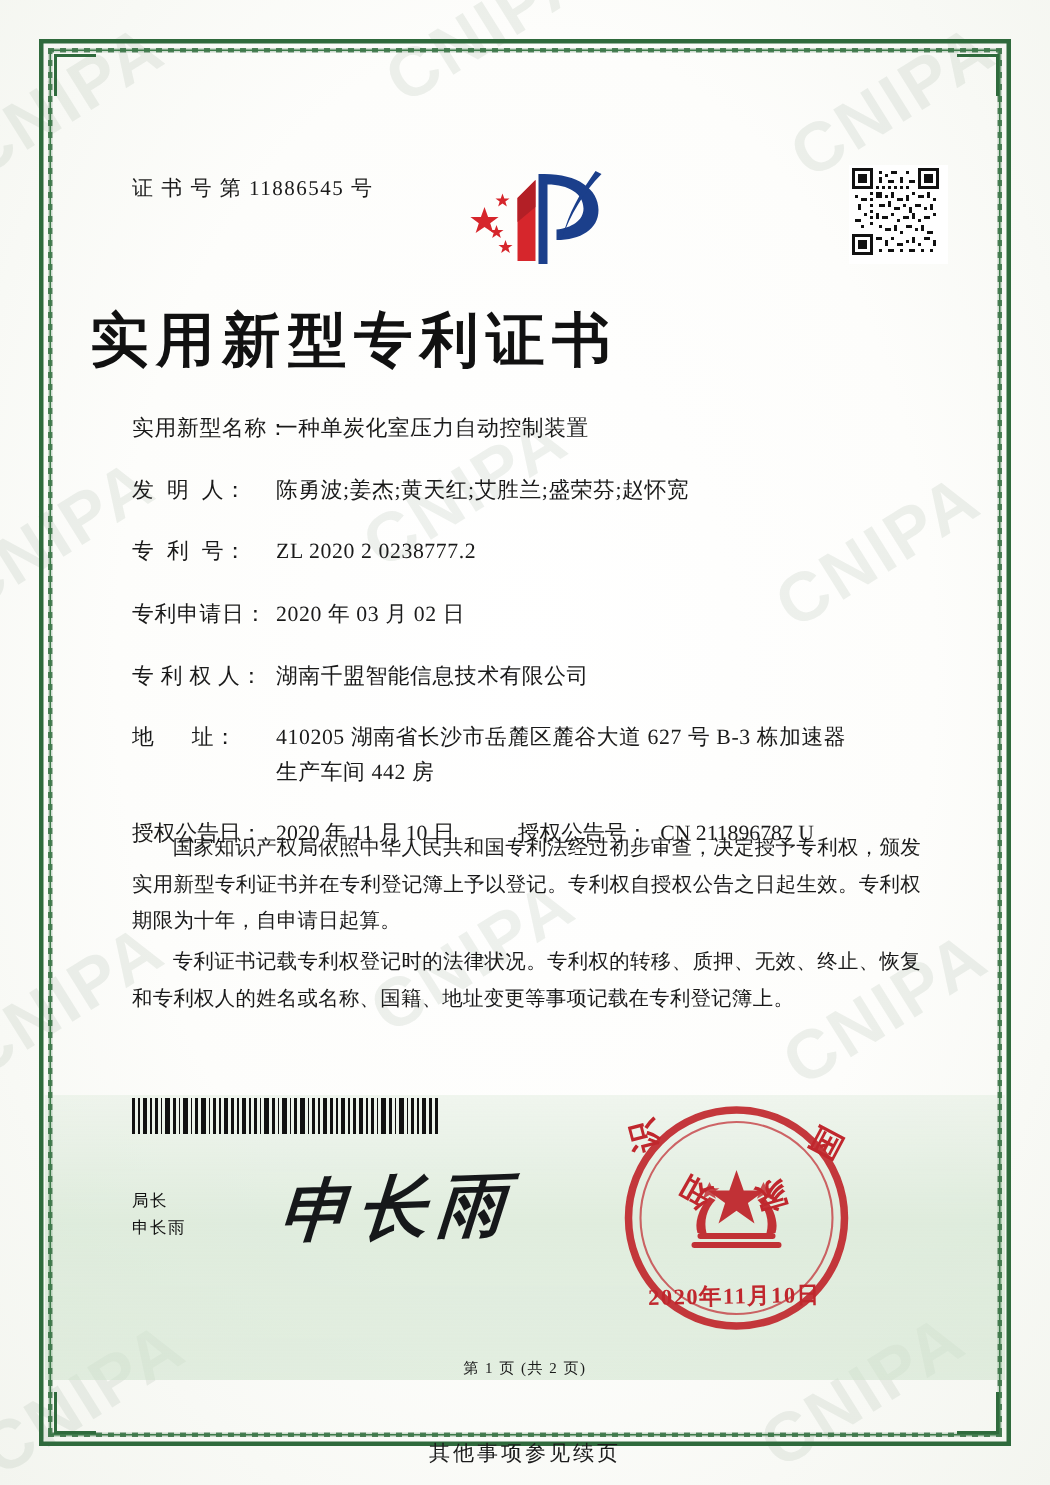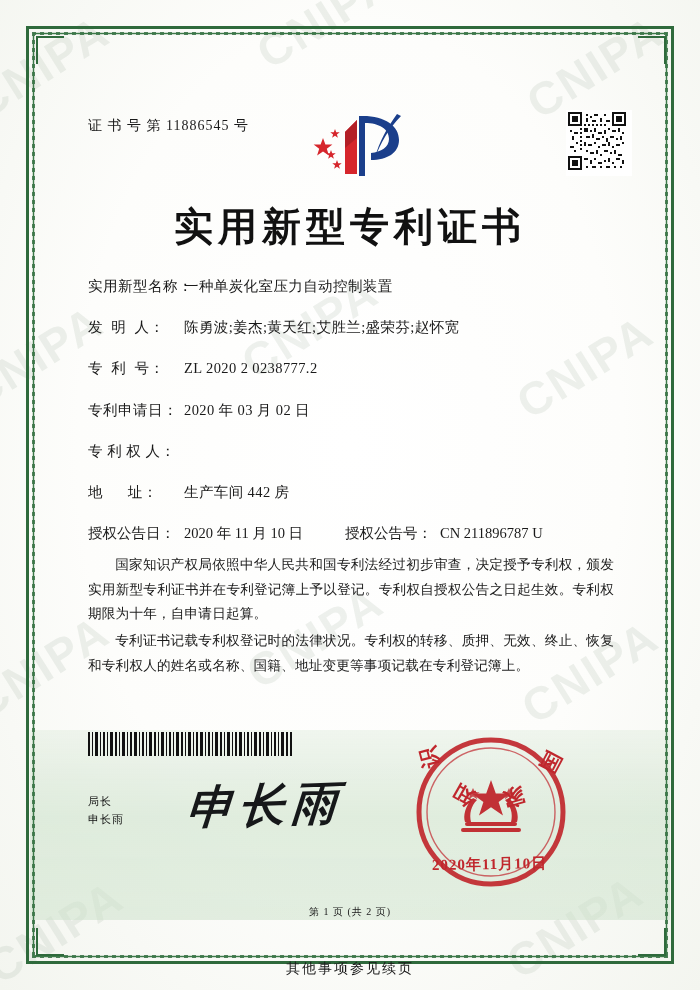--- a/index.html
+++ b/index.html
@@ -123,21 +123,20 @@
     right: 8px; top: 50px;
     width: 62px; height: 62px;
     background: #fff;
     padding: 2px;
   }
   .qr svg { display:block; }
 
   .title {
     position: absolute;
     left: 0; right: 0; top: 140px;
-    text-align: center;
     font-size: 39px;
     letter-spacing: 5px;
     font-weight: bold;
     color: #111;
     font-family: "Liberation Serif", "DejaVu Serif", serif;
   }
 
   .fields {
     position: absolute;
     left: 28px; top: 215px;
@@ -421,25 +420,27 @@
         <div class="field-value">ZL 2020 2 0238777.2</div>
       </div>
 
       <div class="field-row">
         <div class="field-label">专利申请日：</div>
         <div class="field-value">2020 年 03 月 02 日</div>
       </div>
 
       <div class="field-row">
         <div class="field-label">专 利 权 人：</div>
+        <div class="field-value">湖南千盟智能信息技术有限公司</div>
       </div>
 
       <div class="field-row">
         <div class="field-label">地      址：</div>
         <div class="field-value">
+          <span>410205  湖南省长沙市岳麓区麓谷大道 627 号 B-3 栋加速器</span>
           <span class="sub">生产车间 442 房</span>
         </div>
       </div>
 
       <div class="row-inline">
         <div class="grp">
           <div class="lbl-a">授权公告日：</div>
           <div>2020 年 11 月 10 日</div>
         </div>
         <div class="grp2">

